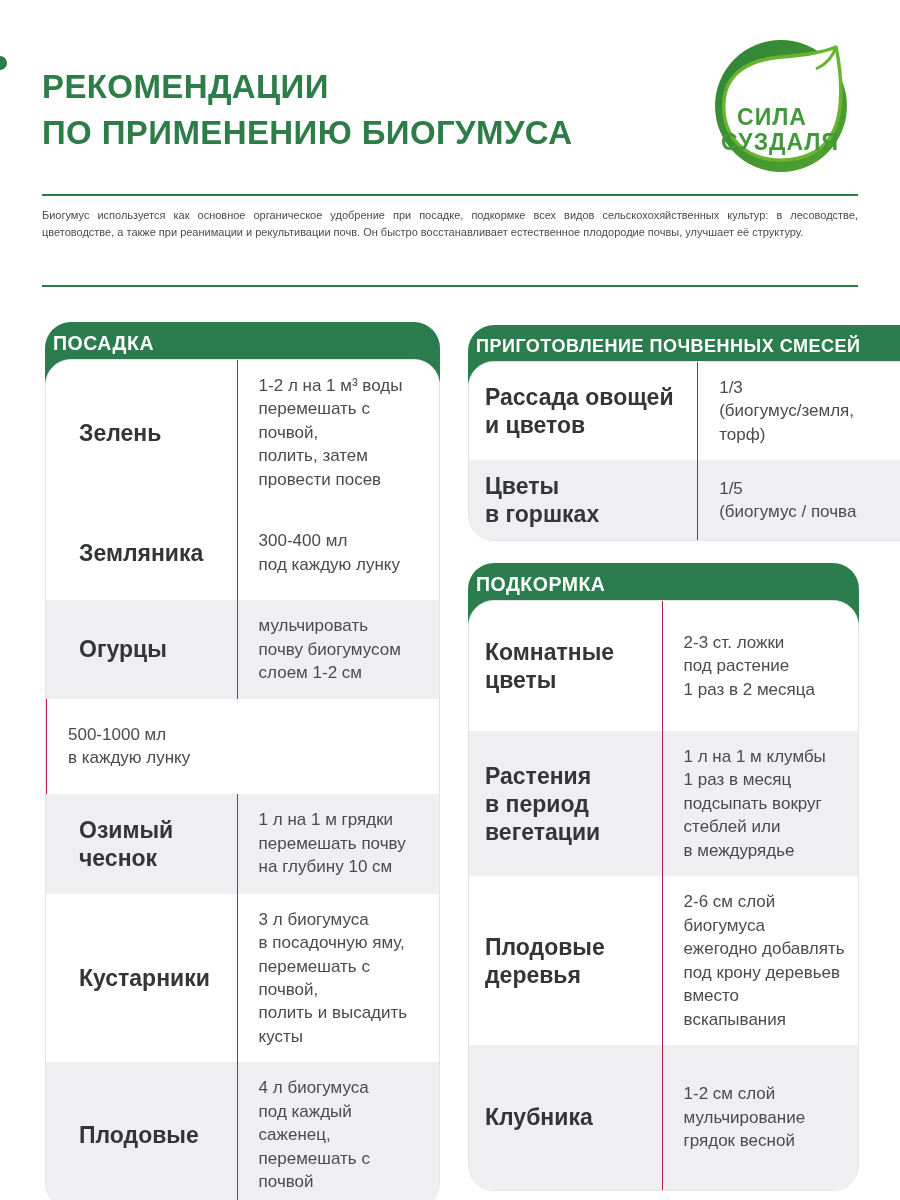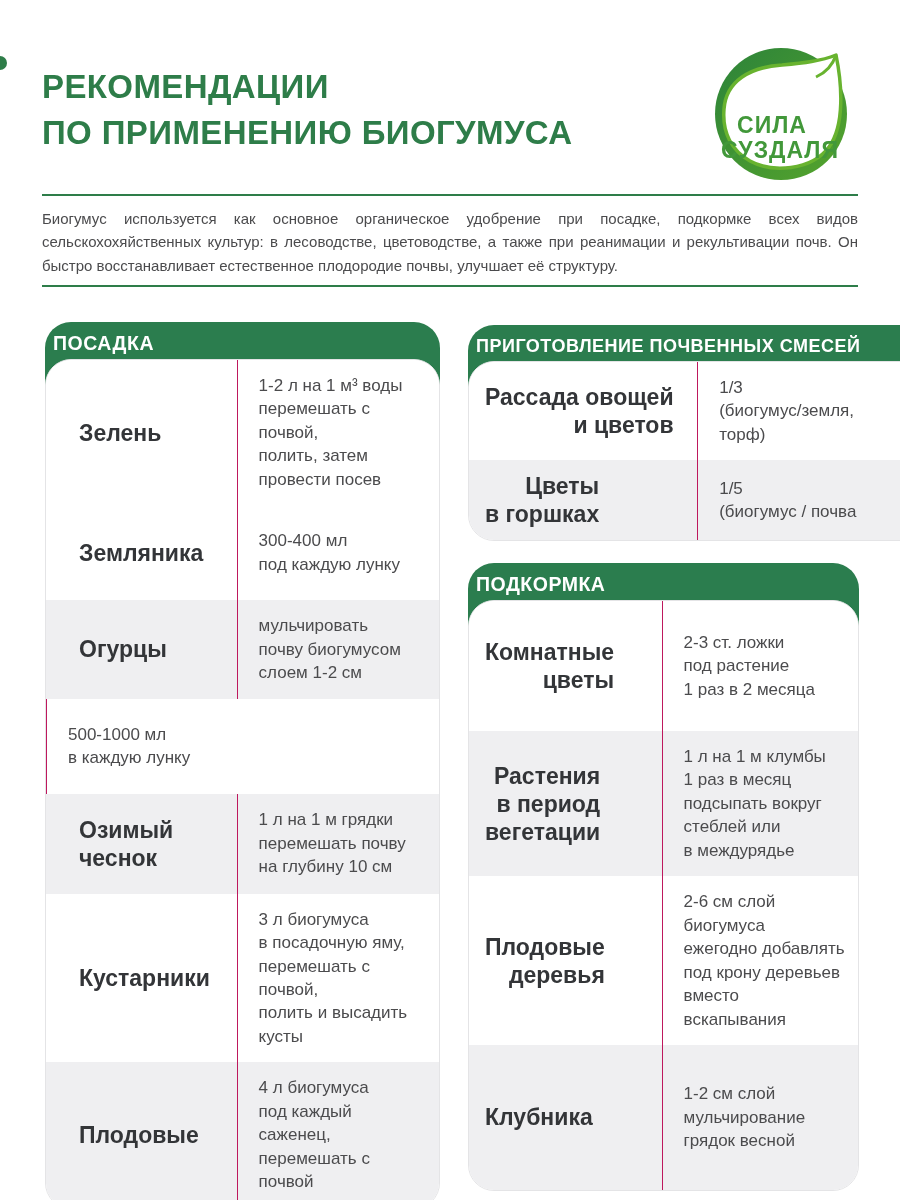--- a/index.html
+++ b/index.html
@@ -11,27 +11,27 @@
   }
   .corner-mark {
     position:absolute; left:0; top:56px; width:7px; height:14px;
     background:#2e7d49; border-radius:0 10px 10px 0;
   }
   .page-title {
     position:absolute; left:42px; top:64px; width:620px;
     color:#2e7d49; font-weight:700; font-size:33px; line-height:1.4;
     letter-spacing:0.4px; white-space:pre-line;
   }
-  .logo { position:absolute; left:708px; top:40px; width:142px; height:150px; }
+  .logo { position:absolute; left:708px; top:32px; width:142px; height:150px; }
   .rule { position:absolute; left:42px; width:816px; height:2px; background:#2e7d49; }
   .rule-top { top:194px; }
   .rule-bottom { top:285px; }
   .intro {
     position:absolute; left:42px; top:207px; width:816px;
-    font-size:15px; line-height:1.55; color:#4b4b4d; text-align:justify;
+    font-size:11px; line-height:1.55; color:#4b4b4d; text-align:justify;
   }
   .card { position:absolute; }
   .card-posadka  { left:45px;  top:322px; width:395px; }
   .card-smesi    { left:468px; top:325px; width:463px; }
   .card-podkormka{ left:468px; top:563px; width:391px; }
   .card-header {
     background:#2b7d4e; border-radius:26px 26px 0 0;
     padding:10px 8px 32px; 
     color:#ffffff; font-weight:700; font-size:19.5px; letter-spacing:0.5px;
   }
@@ -47,21 +47,21 @@
     padding:12px 8px 12px 33px;
     font-weight:700; font-size:23px; line-height:1.22; color:#333538;
     white-space:pre-line;
   }
   .cval {
     width:51.5%; display:flex; align-items:center;
     padding:14px 12px 14px 21px;
     font-size:17px; line-height:1.38; color:#4b4b4d;
     white-space:pre-line; border-left:1px solid #be185d;
   }
-  .card-smesi .cname, .card-podkormka .cname { width:49.5%; padding-left:16px;text-align:right; }
+  .card-smesi .cname, .card-podkormka .cname { width:49.5%; padding-left:16px; }
   .card-smesi .cval,  .card-podkormka .cval  { width:50.5%; }
   .logo-text { font-family:"Liberation Sans", sans-serif; font-weight:700; letter-spacing:1px; }
 </style>
 </head>
 <body>
 
 <div class="page">
 
   <div class="corner-mark"></div>
 

